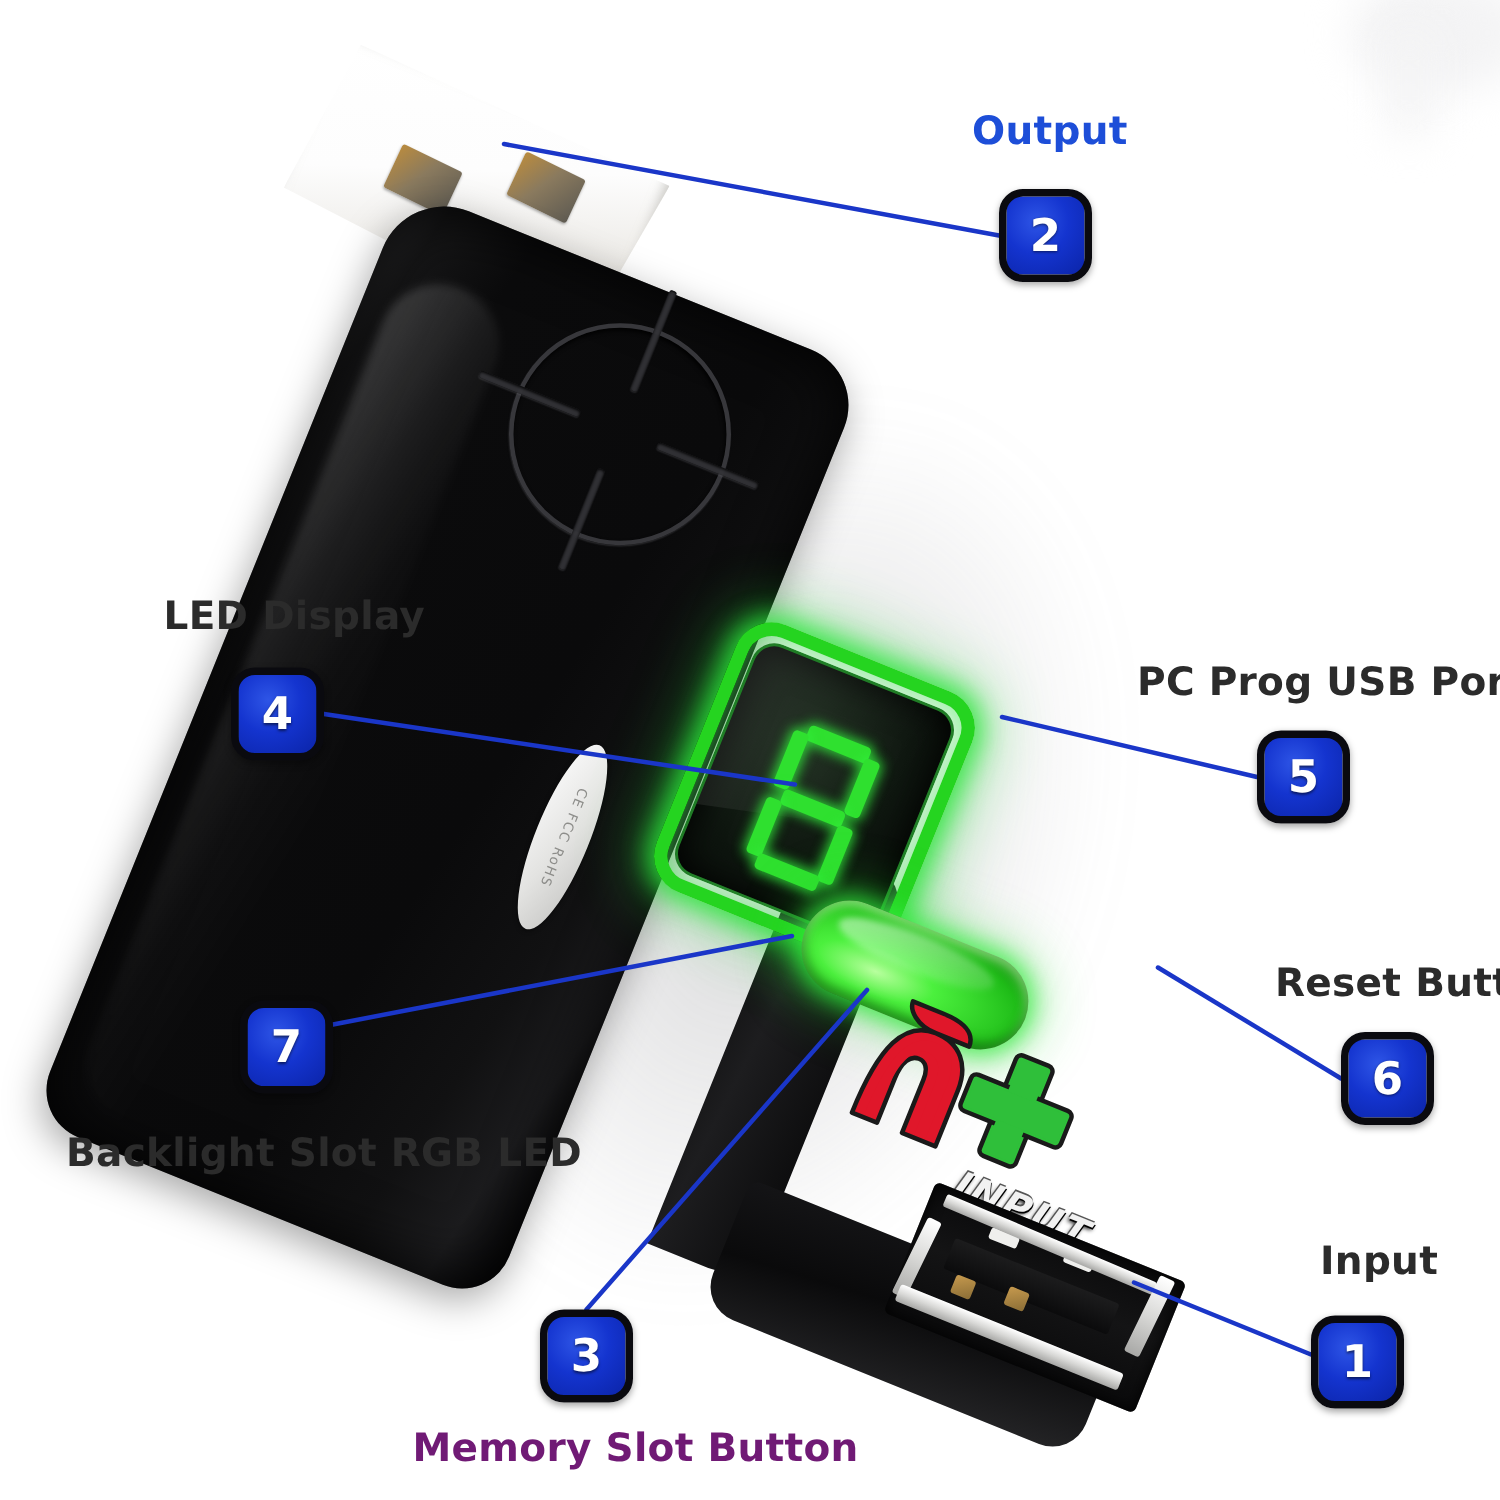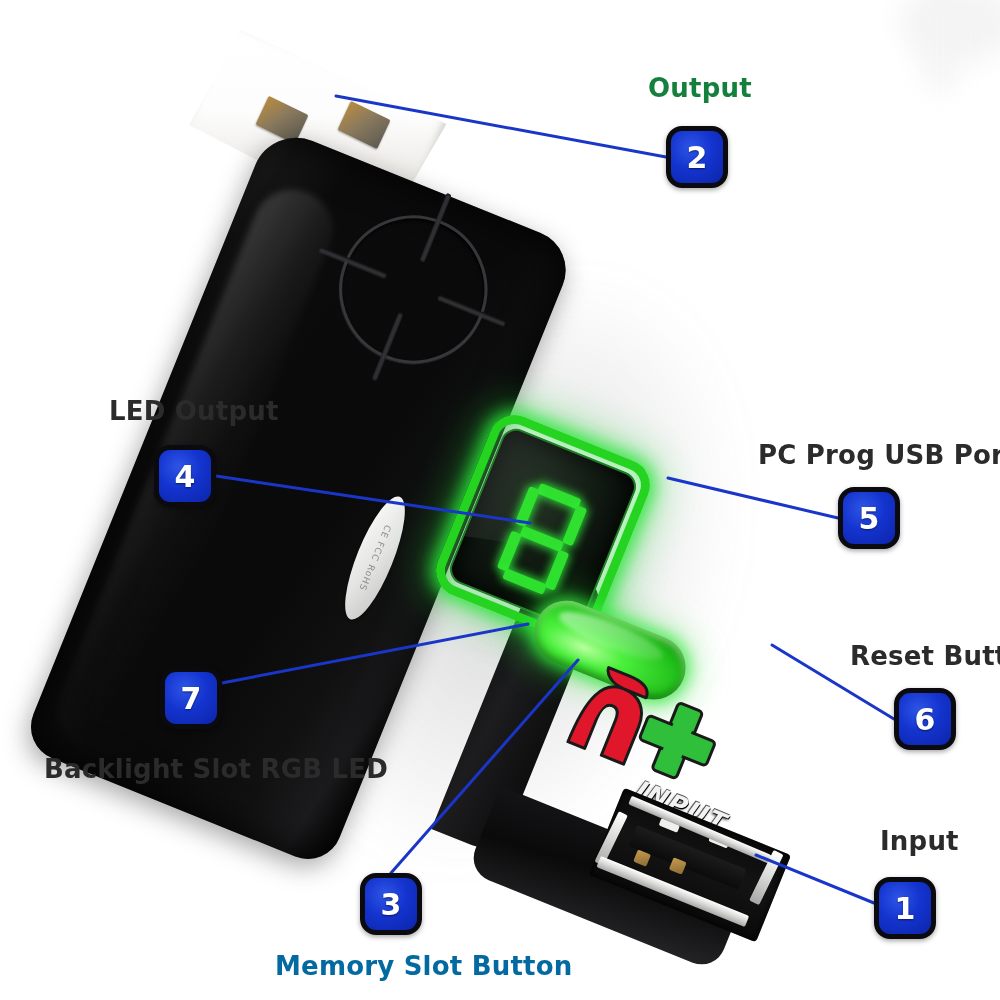--- a/index.html
+++ b/index.html
@@ -454,25 +454,25 @@
       <line x1="216" y1="476" x2="530" y2="523" stroke="#1a36c8" stroke-width="3" stroke-linecap="round"></line>
       <line x1="668" y1="478" x2="838" y2="518" stroke="#1a36c8" stroke-width="3" stroke-linecap="round"></line>
       <line x1="772" y1="645" x2="894" y2="719" stroke="#1a36c8" stroke-width="3" stroke-linecap="round"></line>
       <line x1="222" y1="683" x2="528" y2="624" stroke="#1a36c8" stroke-width="3" stroke-linecap="round"></line>
     </svg>
 
   <div id="callout-layer">
       <div class="badge" style="left: 874px; top: 877px;">1</div>
       <div class="callout-label" style="left: 880px; top: 826px; color: rgb(43, 43, 43);">Input</div>
       <div class="badge" style="left: 666px; top: 126px;">2</div>
-      <div class="callout-label" style="left: 648px; top: 73px; color: #15803d;">Output</div>
+      <div class="callout-label" style="left: 648px; top: 73px; color: #1d4ed8;">Output</div>
       <div class="badge" style="left: 360px; top: 873px;">3</div>
-      <div class="callout-label" style="left: 275px; top: 951px; color: #0369a1;">Memory Slot Button</div>
+      <div class="callout-label" style="left: 275px; top: 951px; color: #701a75;">Memory Slot Button</div>
       <div class="badge" style="left: 154px; top: 445px;">4</div>
-      <div class="callout-label" style="left: 109px; top: 396px; color: rgb(43, 43, 43);">LED Output</div>
+      <div class="callout-label" style="left: 109px; top: 396px; color: rgb(43, 43, 43);">LED Display</div>
       <div class="badge" style="left: 838px; top: 487px;">5</div>
       <div class="callout-label" style="left: 758px; top: 440px; color: rgb(43, 43, 43);">PC Prog USB Port</div>
       <div class="badge" style="left: 894px; top: 688px;">6</div>
       <div class="callout-label" style="left: 850px; top: 641px; color: rgb(43, 43, 43);">Reset Button</div>
       <div class="badge" style="left: 160px; top: 667px;">7</div>
       <div class="callout-label" style="left: 44px; top: 754px; color: rgb(43, 43, 43);">Backlight Slot RGB LED</div>
     </div>
 
 </div>
 

